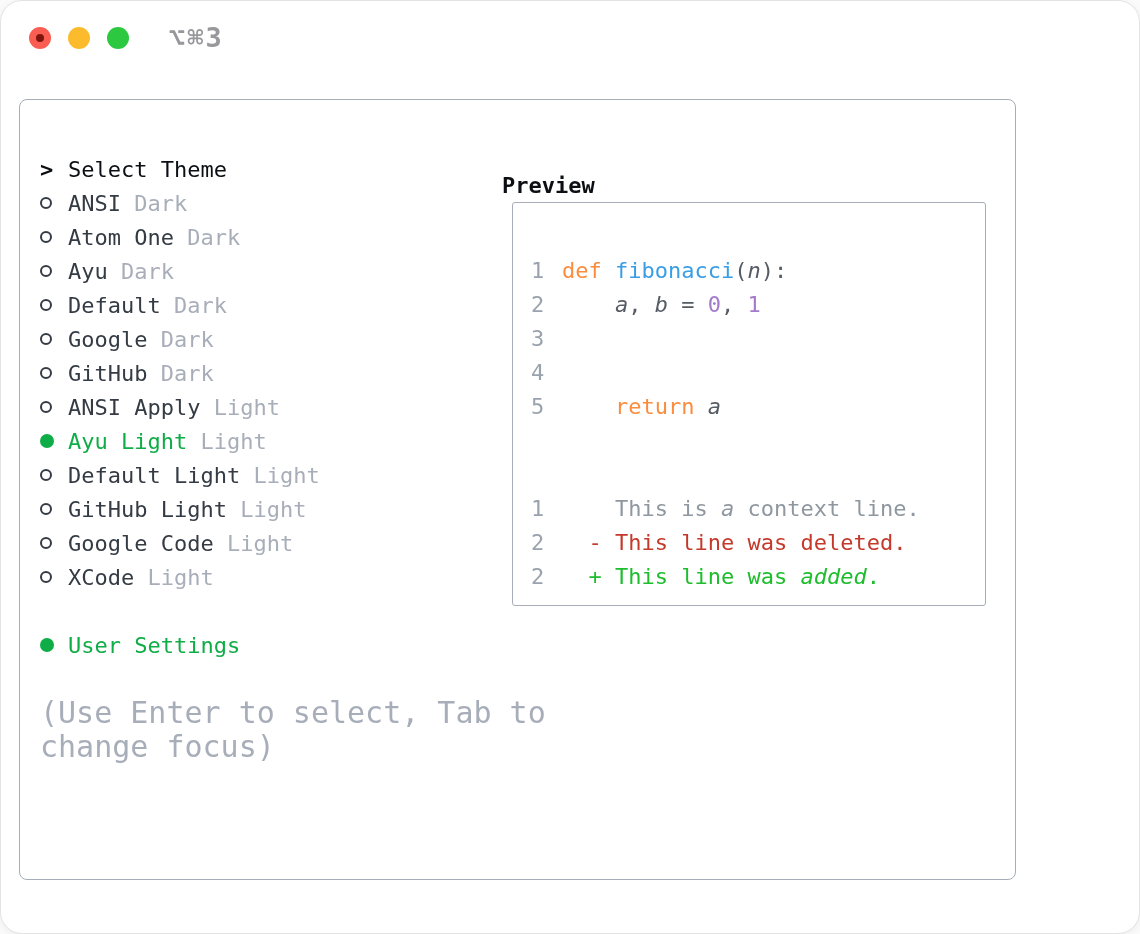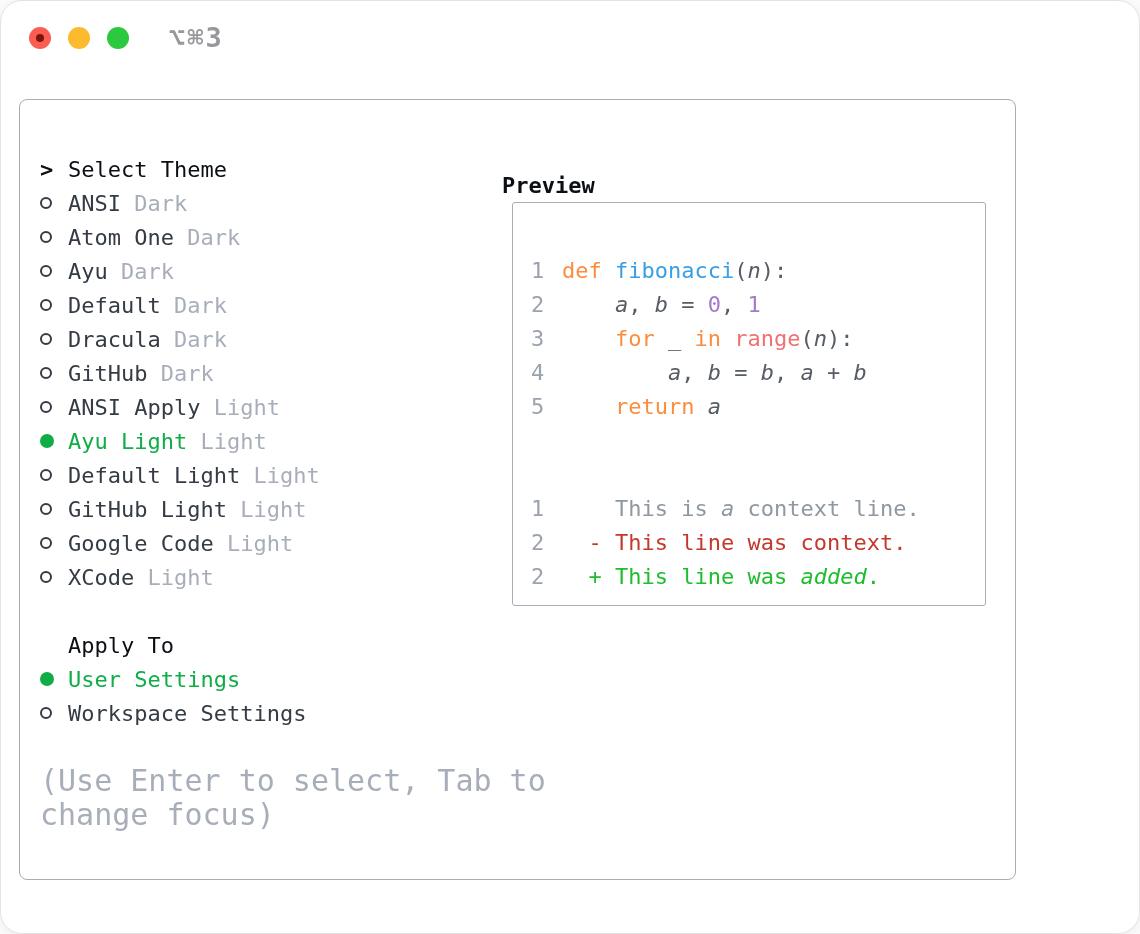--- a/index.html
+++ b/index.html
@@ -75,50 +75,45 @@
     <div class="left-col">
       <div class="row">
         <span class="marker prompt">&gt;</span>
         <span class="hdr">Select Theme</span>
       </div>
       <div id="theme-list">
           <div class="row"><span class="marker"><span class="dot"></span></span><span class="tname">ANSI</span><span class="variant"> Dark</span></div>
           <div class="row"><span class="marker"><span class="dot"></span></span><span class="tname">Atom One</span><span class="variant"> Dark</span></div>
           <div class="row"><span class="marker"><span class="dot"></span></span><span class="tname">Ayu</span><span class="variant"> Dark</span></div>
           <div class="row"><span class="marker"><span class="dot"></span></span><span class="tname">Default</span><span class="variant"> Dark</span></div>
-          <div class="row"><span class="marker"><span class="dot"></span></span><span class="tname">Dracula</span><span class="variant"> Dark</span></div>
+          <div class="row"><span class="marker"><span class="dot"></span></span><span class="tname">Google</span><span class="variant"> Dark</span></div>
           <div class="row"><span class="marker"><span class="dot"></span></span><span class="tname">GitHub</span><span class="variant"> Dark</span></div>
           <div class="row"><span class="marker"><span class="dot"></span></span><span class="tname">ANSI Apply</span><span class="variant"> Light</span></div>
           <div class="row"><span class="marker"><span class="dot selected"></span></span><span class="tname selected-text">Ayu Light</span><span class="variant"> Light</span></div>
           <div class="row"><span class="marker"><span class="dot"></span></span><span class="tname">Default Light</span><span class="variant"> Light</span></div>
           <div class="row"><span class="marker"><span class="dot"></span></span><span class="tname">GitHub Light</span><span class="variant"> Light</span></div>
           <div class="row"><span class="marker"><span class="dot"></span></span><span class="tname">Google Code</span><span class="variant"> Light</span></div>
           <div class="row"><span class="marker"><span class="dot"></span></span><span class="tname">XCode</span><span class="variant"> Light</span></div>
         </div>
       <div class="row"></div>
-      <div class="row">
-        <span class="marker"></span>
-        <span class="hdr">Apply To</span>
-      </div>
       <div id="apply-list">
           <div class="row"><span class="marker"><span class="dot selected"></span></span><span class="tname selected-text">User Settings</span></div>
-          <div class="row"><span class="marker"><span class="dot"></span></span><span class="tname">Workspace Settings</span></div>
         </div>
       <div class="row"></div>
       <div class="hint" id="hint"><div>(Use Enter to select, Tab to</div><div>change focus)</div></div>
     </div>
 
     <div class="preview-label">Preview</div>
     <div class="preview-box" id="preview-box">
         <div class="crow"><span class="ln">1</span><span class="codespan"><span class="tk-keyword">def </span><span class="tk-entity">fibonacci</span><span class="tk-fg">(</span><span class="tk-fg it">n</span><span class="tk-fg">):</span></span></div>
         <div class="crow"><span class="ln">2</span><span class="codespan"><span class="tk-fg">    </span><span class="tk-fg it">a</span><span class="tk-fg">, </span><span class="tk-fg it">b</span><span class="tk-fg"> = </span><span class="tk-number">0</span><span class="tk-fg">, </span><span class="tk-number">1</span></span></div>
-        <div class="crow"><span class="ln">3</span><span class="codespan"><span class="tk-fg">    </span><span class="tk-keyword">for</span><span class="tk-fg"> _ </span><span class="tk-keyword">in</span><span class="tk-fg"> </span><span class="tk-special">range</span><span class="tk-fg">(</span><span class="tk-fg it">n</span><span class="tk-fg">):</span></span></div>
-        <div class="crow"><span class="ln">4</span><span class="codespan"><span class="tk-fg">        </span><span class="tk-fg it">a</span><span class="tk-fg">, </span><span class="tk-fg it">b</span><span class="tk-fg"> = </span><span class="tk-fg it">b</span><span class="tk-fg">, </span><span class="tk-fg it">a</span><span class="tk-fg"> + </span><span class="tk-fg it">b</span></span></div>
+        <div class="crow"><span class="ln">3</span></div>
+        <div class="crow"><span class="ln">4</span></div>
         <div class="crow"><span class="ln">5</span><span class="codespan"><span class="tk-fg">    </span><span class="tk-keyword">return</span><span class="tk-fg"> </span><span class="tk-fg it">a</span></span></div>
         <div class="crow"></div>
         <div class="crow"></div>
         <div class="crow"><span class="ln">1</span><span class="codespan"><span class="tk-context">    This is </span><span class="tk-context it">a</span><span class="tk-context"> context line.</span></span></div>
-        <div class="crow"><span class="ln">2</span><span class="codespan"><span class="tk-removed">  - This line </span><span class="tk-removed">was</span><span class="tk-removed"> context.</span></span></div>
+        <div class="crow"><span class="ln">2</span><span class="codespan"><span class="tk-removed">  - This line </span><span class="tk-removed">was</span><span class="tk-removed"> deleted.</span></span></div>
         <div class="crow"><span class="ln">2</span><span class="codespan"><span class="tk-added">  + This line was </span><span class="tk-added it">added</span><span class="tk-added">.</span></span></div>
       </div>
 
   </div>
 </div>
 
 </body></html>

